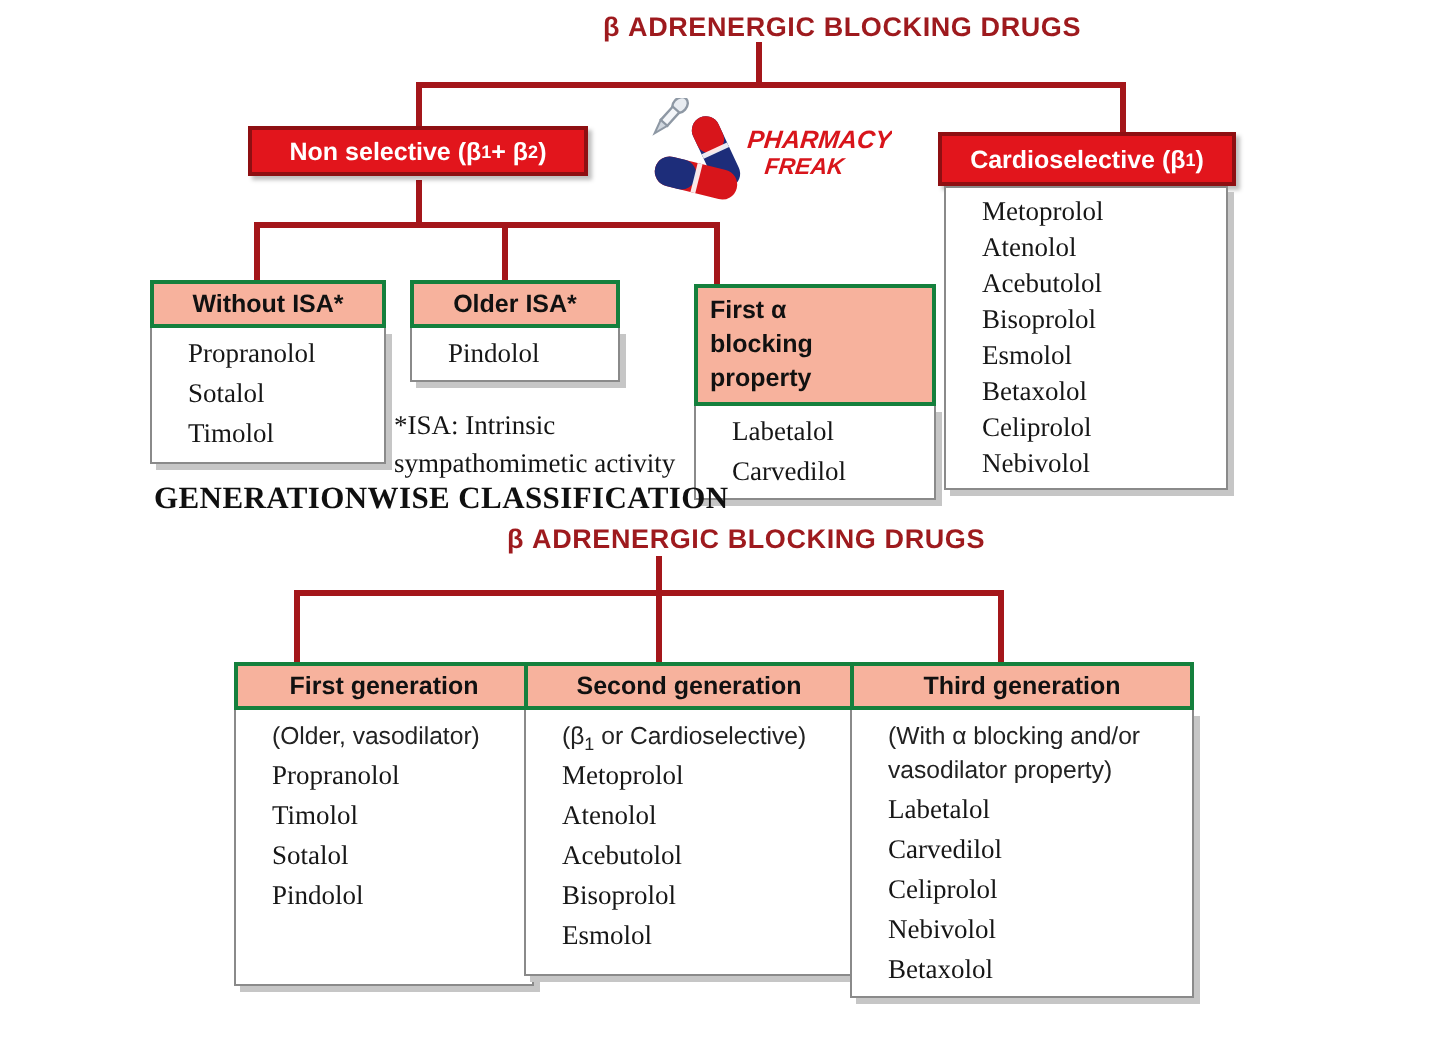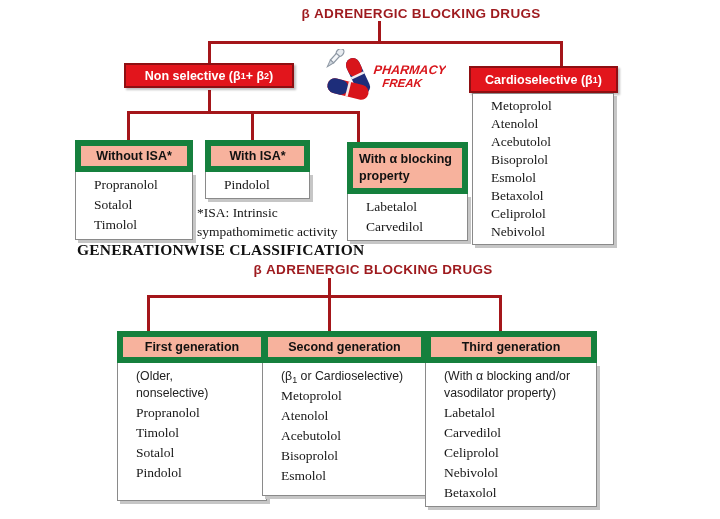--- a/index.html
+++ b/index.html
@@ -13,22 +13,22 @@
   }
   .conn{position:absolute;background:#a4161a;}
   .redbox{
     position:absolute;background:#e2151c;border:2px solid #8e0f12;color:#fff;
     font-weight:bold;font-size:12.5px;text-align:center;display:flex;
     align-items:center;justify-content:center;box-sizing:border-box;
     box-shadow:2px 2px 2px rgba(0,0,0,.25);
   }
   .group{position:absolute;}
   .pinkhead{
-    background:#f7b29d;border:6px solid #15803d;color:#111;font-weight:bold;
-    font-size:12.5px;text-align:center;box-sizing:border-box;padding:3px 4px;
+    background:#f7b29d;border:2px solid #15803d;color:#111;font-weight:bold;
+    font-size:12.5px;text-align:center;box-sizing:border-box;padding:3px 19px;
   }
   .listbox{
     background:#fff;border:1px solid #8a8a8a;border-top:none;box-sizing:border-box;
     box-shadow:3px 3px 0 #c6c6c6;padding:3px 18px;
     font-family:"Liberation Serif",serif;font-size:13.5px;color:#161616;
     line-height:20px;
   }
   .listbox.tight{line-height:18px;border-top:1px solid #8a8a8a;}
   .subtitle{font-family:"Liberation Sans",sans-serif;font-size:12.3px;line-height:17px;color:#222;padding:2px 0 1px;}
   .note{
@@ -101,28 +101,28 @@
   <div class="group" style="left:75px;top:140px;width:118px;">
     <div class="pinkhead">Without ISA*</div>
     <div class="listbox" style="min-height:68px;">
         <div>Propranolol</div>
         <div>Sotalol</div>
         <div>Timolol</div>
       </div>
   </div>
 
   <div class="group" style="left:205px;top:140px;width:105px;">
-    <div class="pinkhead">With ISA*</div>
+    <div class="pinkhead">Older ISA*</div>
     <div class="listbox" style="min-height:27px;">
         <div>Pindolol</div>
       </div>
   </div>
 
   <div class="group" style="left:347px;top:142px;width:121px;">
-    <div class="pinkhead" style="text-align:left;padding-left:6px;line-height:17px;">With α blocking property</div>
+    <div class="pinkhead" style="text-align:left;padding-left:6px;line-height:17px;">First α blocking property</div>
     <div class="listbox" style="min-height:47px;">
         <div>Labetalol</div>
         <div>Carvedilol</div>
       </div>
   </div>
 
   <div class="note" style="left:197px;top:203px;width:178px;">*ISA: Intrinsic sympathomimetic activity</div>
 
   <div class="sectionhead" style="left:77px;top:241px;">GENERATIONWISE CLASSIFICATION</div>
 
@@ -130,21 +130,21 @@
 
   <div class="conn" style="left:328px;top:278px;width:3px;height:19px;"></div>
   <div class="conn" style="left:147px;top:295px;width:355px;height:3px;"></div>
   <div class="conn" style="left:147px;top:295px;width:3px;height:36px;"></div>
   <div class="conn" style="left:328px;top:295px;width:3px;height:36px;"></div>
   <div class="conn" style="left:499px;top:295px;width:3px;height:36px;"></div>
 
   <div class="group" style="left:80px;top:331px;width:150px;margin-left:37px;">
     <div class="pinkhead">First generation</div>
     <div class="listbox genlist" style="min-height:138px;">
-      <div class="subtitle">(Older, nonselective)</div>
+      <div class="subtitle">(Older, vasodilator)</div>
       <div>
           <div>Propranolol</div>
           <div>Timolol</div>
           <div>Sotalol</div>
           <div>Pindolol</div>
         </div>
     </div>
   </div>
 
   <div class="group" style="left:262px;top:331px;width:165px;">

